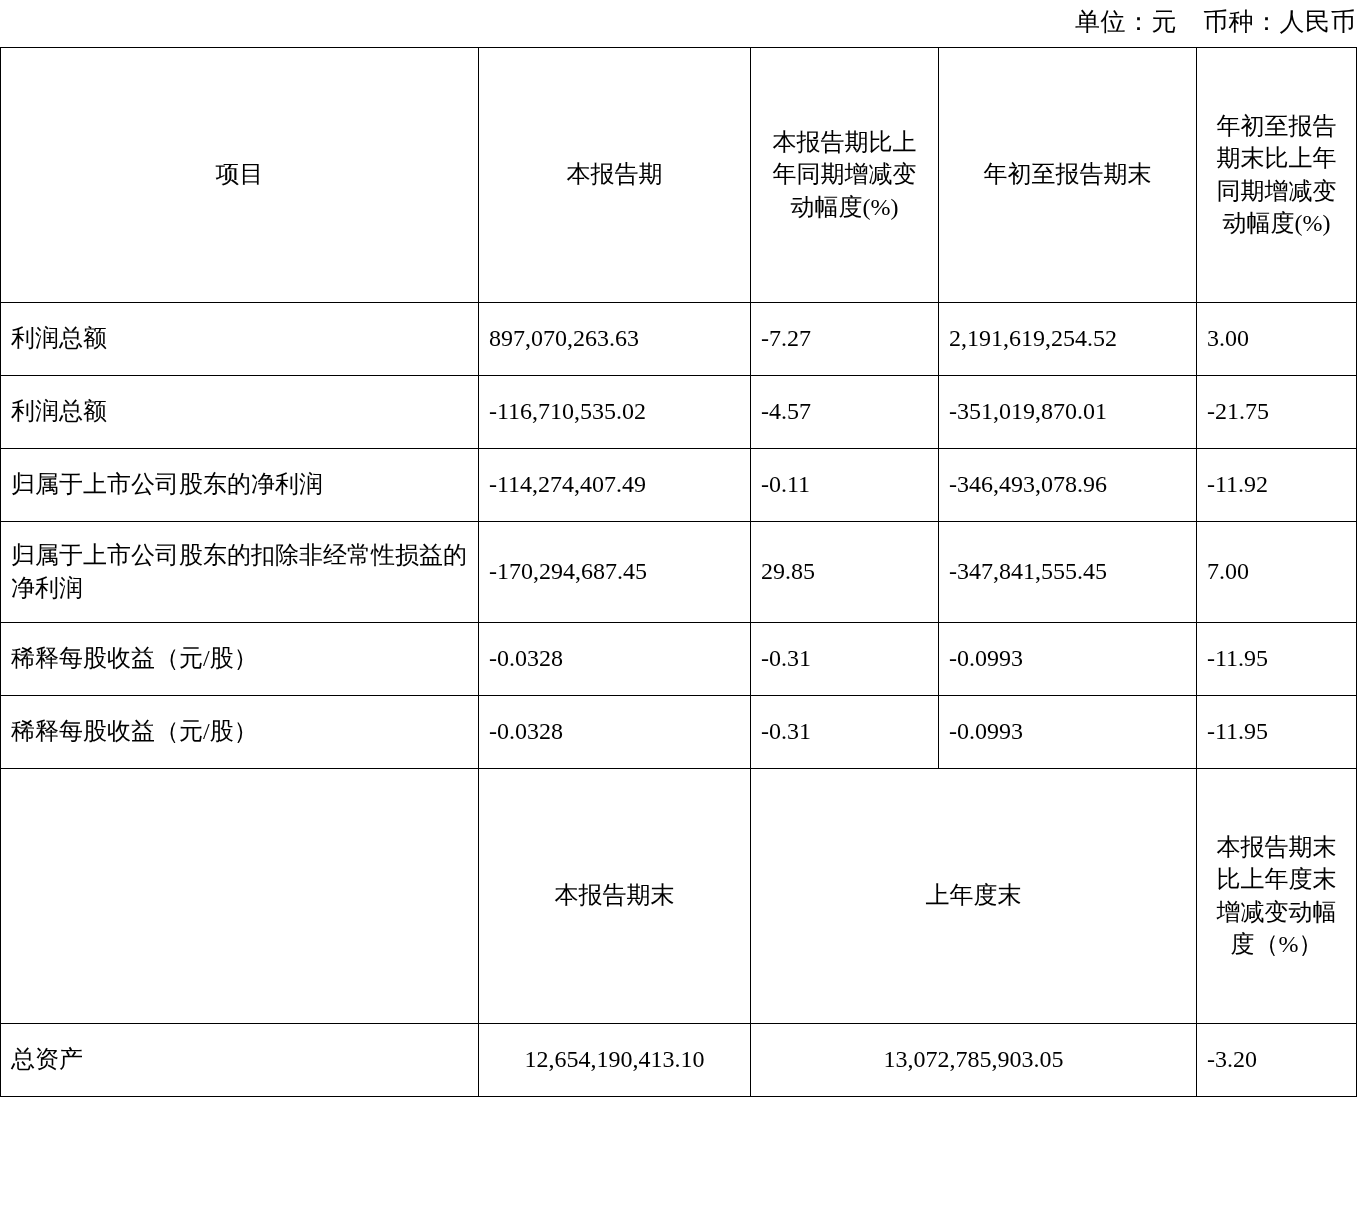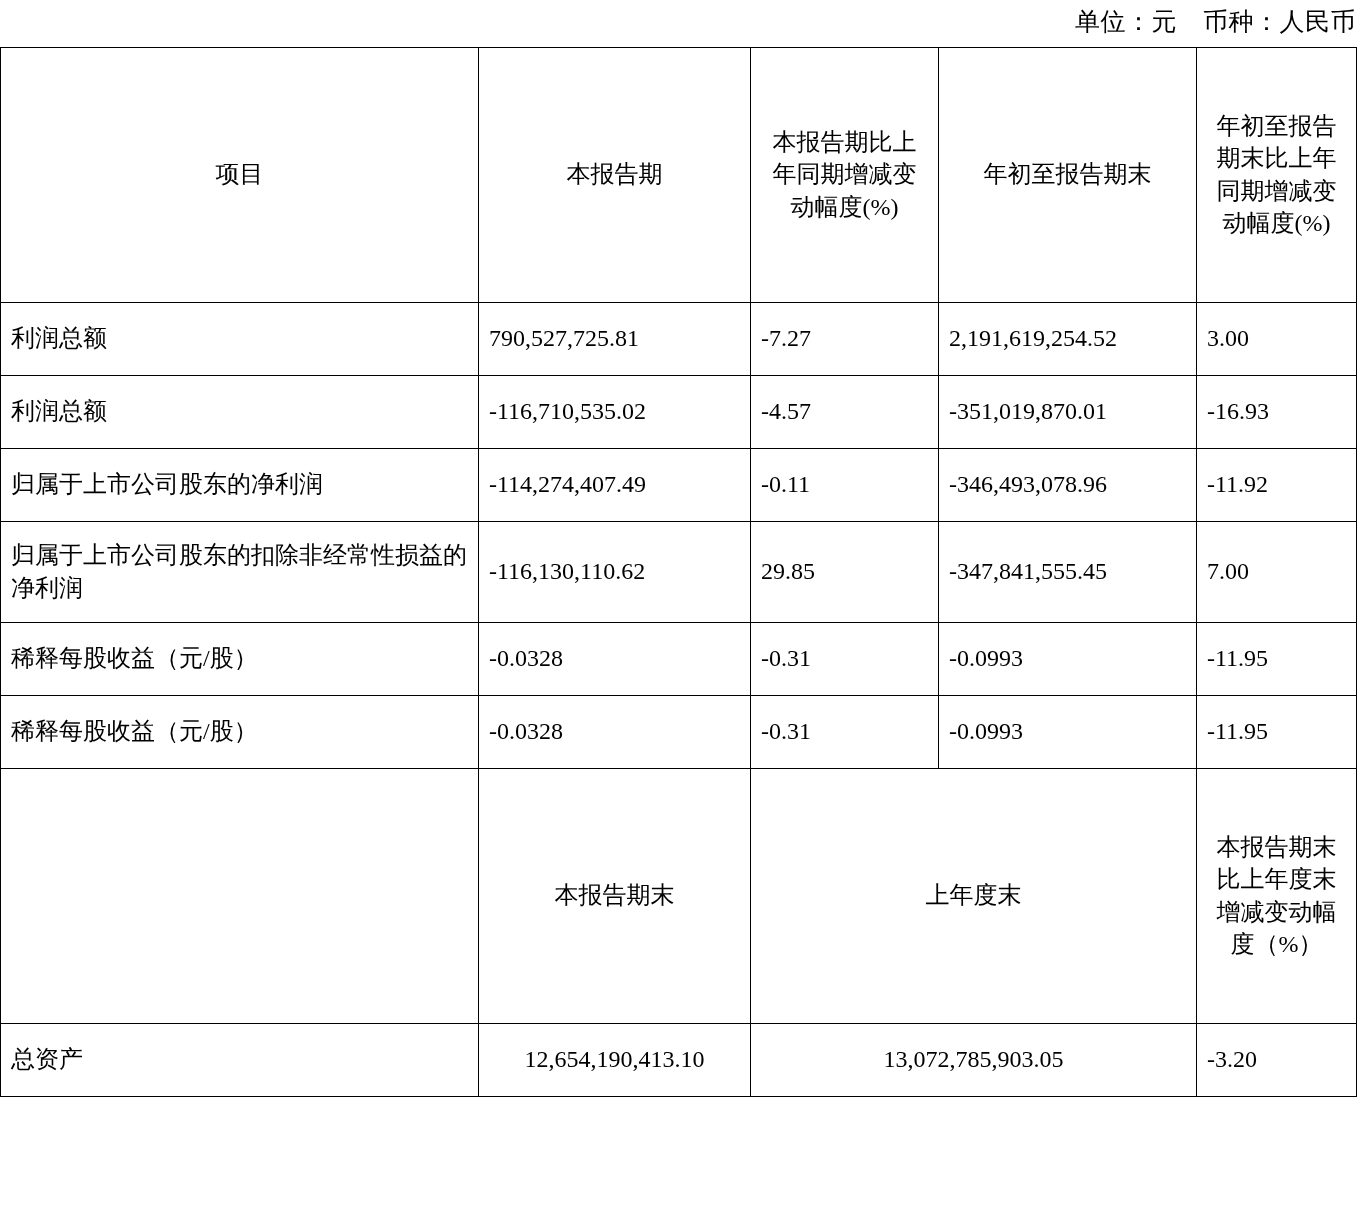--- a/index.html
+++ b/index.html
@@ -91,45 +91,45 @@
       <tr>
         <td class="hdr hdr-tall">项目</td>
         <td class="hdr hdr-tall">本报告期</td>
         <td class="hdr hdr-tall hdr-narrow">本报告期比上年同期增减变动幅度(%)</td>
         <td class="hdr hdr-tall">年初至报告期末</td>
         <td class="hdr hdr-tall hdr-narrow">年初至报告期末比上年同期增减变动幅度(%)</td>
       </tr>
 
       <tr>
         <td class="row-cell">利润总额</td>
-        <td class="row-cell">790,527,725.81</td>
+        <td class="row-cell">897,070,263.63</td>
         <td class="row-cell">-7.27</td>
         <td class="row-cell">2,191,619,254.52</td>
         <td class="row-cell">3.00</td>
       </tr>
 
       <tr>
         <td class="row-cell">利润总额</td>
         <td class="row-cell">-116,710,535.02</td>
         <td class="row-cell">-4.57</td>
         <td class="row-cell">-351,019,870.01</td>
-        <td class="row-cell">-16.93</td>
+        <td class="row-cell">-21.75</td>
       </tr>
 
       <tr>
         <td class="row-cell">归属于上市公司股东的净利润</td>
         <td class="row-cell">-114,274,407.49</td>
         <td class="row-cell">-0.11</td>
         <td class="row-cell">-346,493,078.96</td>
         <td class="row-cell">-11.92</td>
       </tr>
 
       <tr>
         <td class="row-tall">归属于上市公司股东的扣除非经常性损益的净利润</td>
-        <td class="row-tall">-116,130,110.62</td>
+        <td class="row-tall">-170,294,687.45</td>
         <td class="row-tall">29.85</td>
         <td class="row-tall">-347,841,555.45</td>
         <td class="row-tall">7.00</td>
       </tr>
 
 
       <tr>
         <td class="row-cell">稀释每股收益（元/股）</td>
         <td class="row-cell">-0.0328</td>
         <td class="row-cell">-0.31</td>

